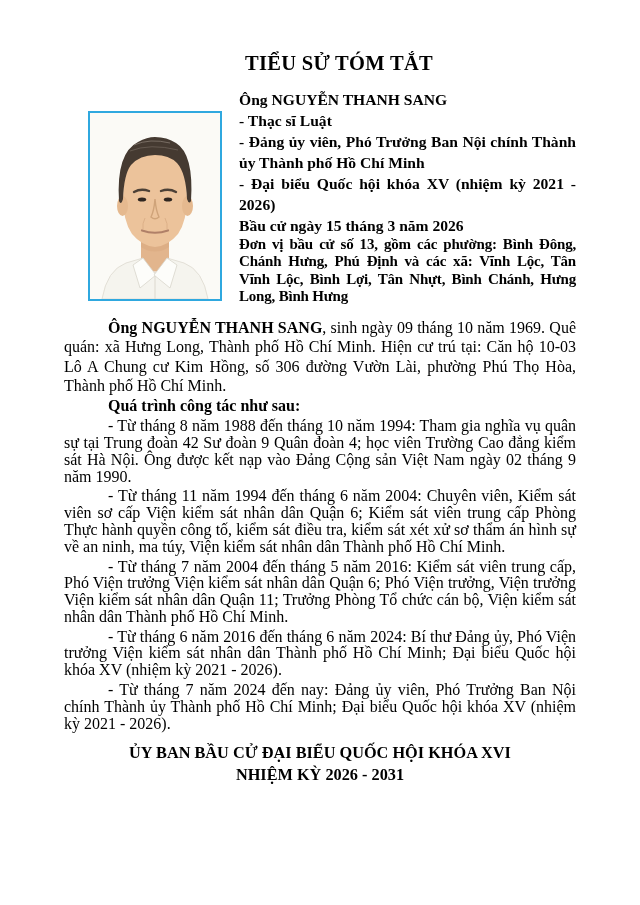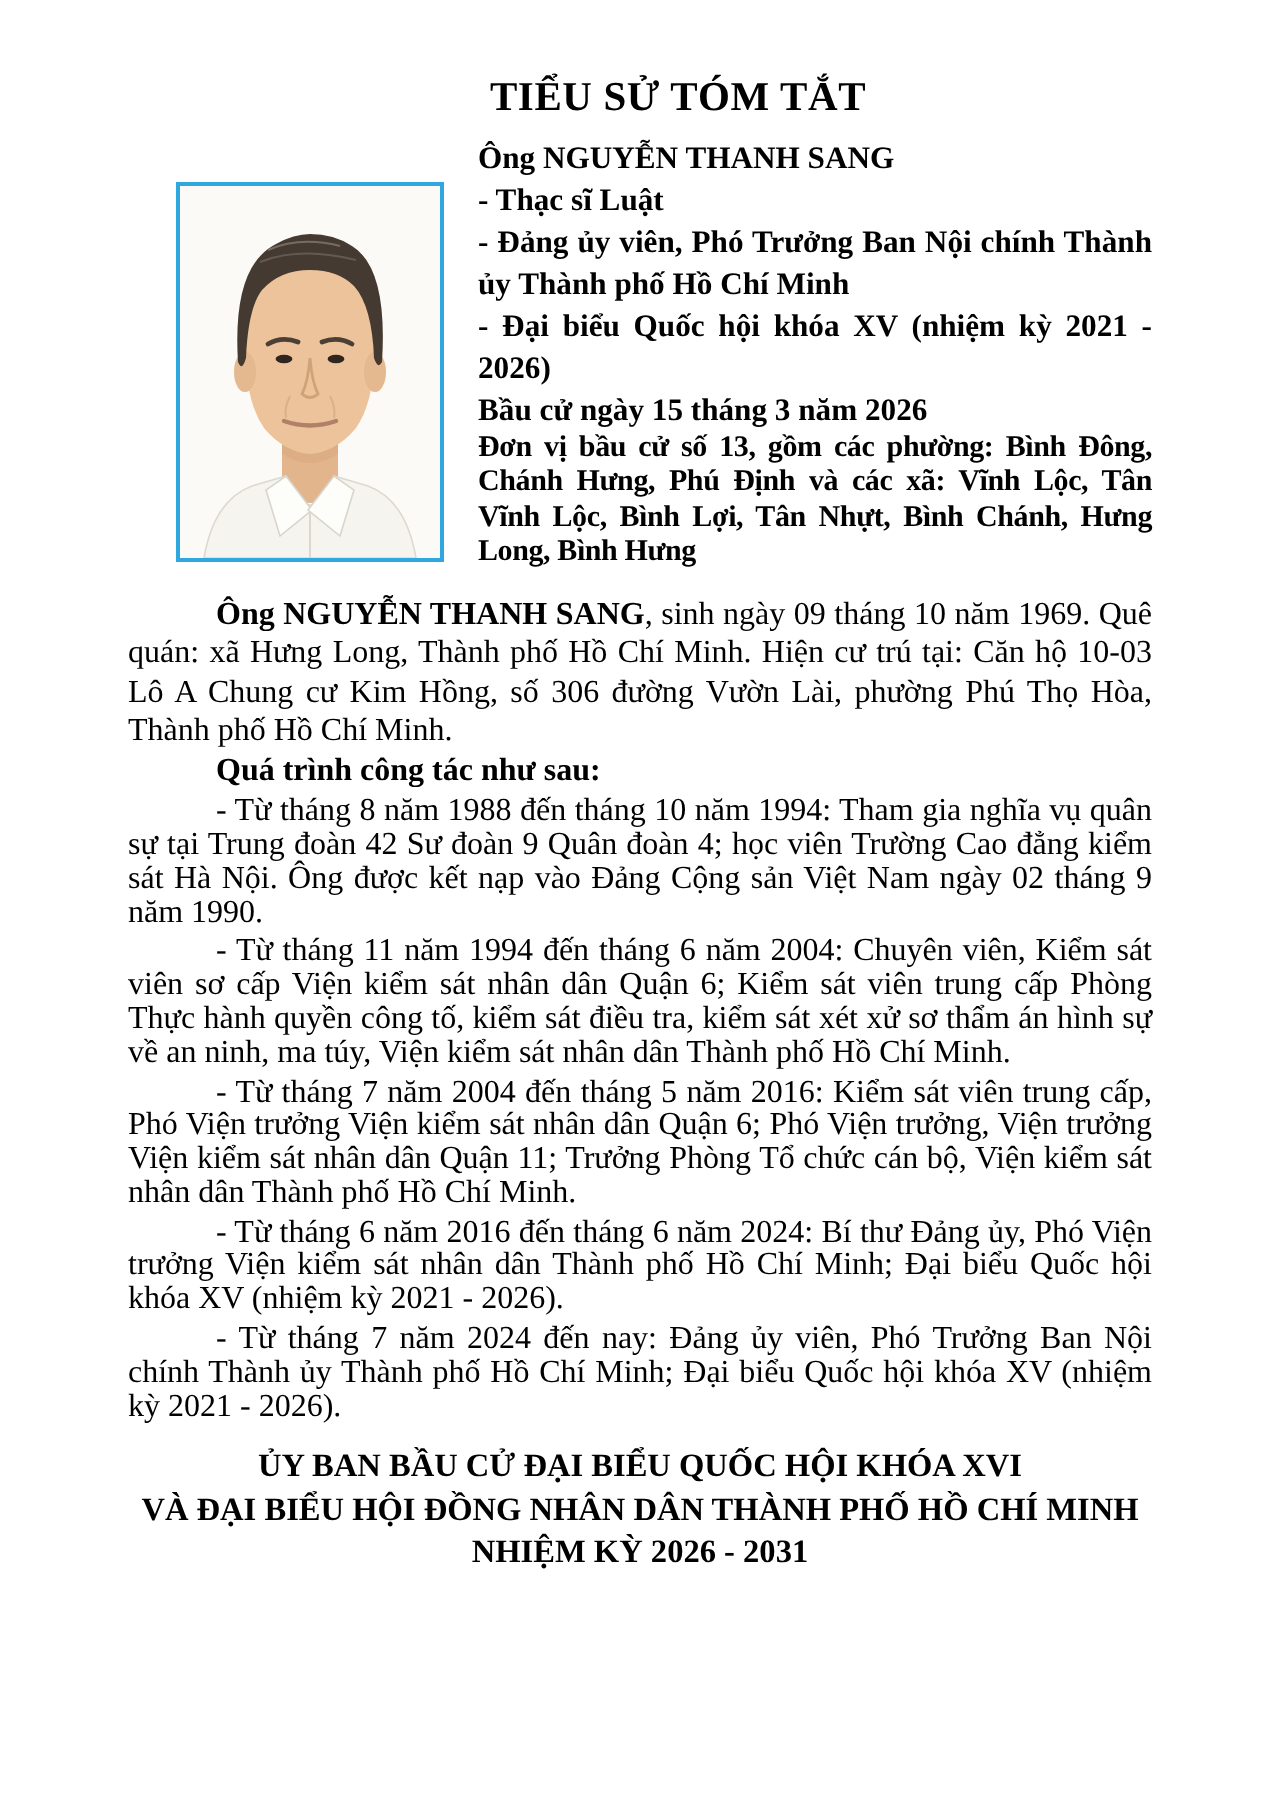--- a/index.html
+++ b/index.html
@@ -8,21 +8,21 @@
     width:640px; height:905px;
     box-sizing:border-box;
     padding:38px 64px 0 64px;
     margin:0 auto;
     background:#ffffff;
     color:#000000;
     font-family:"Liberation Serif","DejaVu Serif",serif;
     overflow:hidden;
   }
   .doc-title {
-    margin:0;
+    margin:14px;
     font-size:20.5px;
     font-weight:bold;
     text-align:center;
     padding-left:38px;
     letter-spacing:.3px;
     white-space:nowrap;
     font-family:Liberation Serif, serif;
   }
   .header-row { display:flex; margin-top:8px; }
   .photo-frame {
@@ -129,17 +129,16 @@
 
   <p class="para career">- Từ tháng 8 năm 1988 đến tháng 10 năm 1994: Tham gia nghĩa vụ quân sự tại Trung đoàn 42 Sư đoàn 9 Quân đoàn 4; học viên Trường Cao đẳng kiểm sát Hà Nội. Ông được kết nạp vào Đảng Cộng sản Việt Nam ngày 02 tháng 9 năm 1990.</p>
   <p class="para career">- Từ tháng 11 năm 1994 đến tháng 6 năm 2004: Chuyên viên, Kiểm sát viên sơ cấp Viện kiểm sát nhân dân Quận 6; Kiểm sát viên trung cấp Phòng Thực hành quyền công tố, kiểm sát điều tra, kiểm sát xét xử sơ thẩm án hình sự về an ninh, ma túy, Viện kiểm sát nhân dân Thành phố Hồ Chí Minh.</p>
   <p class="para career">- Từ tháng 7 năm 2004 đến tháng 5 năm 2016: Kiểm sát viên trung cấp, Phó Viện trưởng Viện kiểm sát nhân dân Quận 6; Phó Viện trưởng, Viện trưởng Viện kiểm sát nhân dân Quận 11; Trưởng Phòng Tổ chức cán bộ, Viện kiểm sát nhân dân Thành phố Hồ Chí Minh.</p>
   <p class="para career">- Từ tháng 6 năm 2016 đến tháng 6 năm 2024: Bí thư Đảng ủy, Phó Viện trưởng Viện kiểm sát nhân dân Thành phố Hồ Chí Minh; Đại biểu Quốc hội khóa XV (nhiệm kỳ 2021 - 2026).</p>
   <p class="para career">- Từ tháng 7 năm 2024 đến nay: Đảng ủy viên, Phó Trưởng Ban Nội chính Thành ủy Thành phố Hồ Chí Minh; Đại biểu Quốc hội khóa XV (nhiệm kỳ 2021 - 2026).</p>
 
 
   <div class="footer">
     <p>ỦY BAN BẦU CỬ ĐẠI BIỂU QUỐC HỘI KHÓA XVI</p>
-    <p>VÀ ĐẠI BIỂU HỘI ĐỒNG NHÂN DÂN THÀNH PHỐ HỒ CHÍ MINH</p>
     <p>NHIỆM KỲ 2026 - 2031</p>
   </div>
 
 </div>
 
 </body></html>

